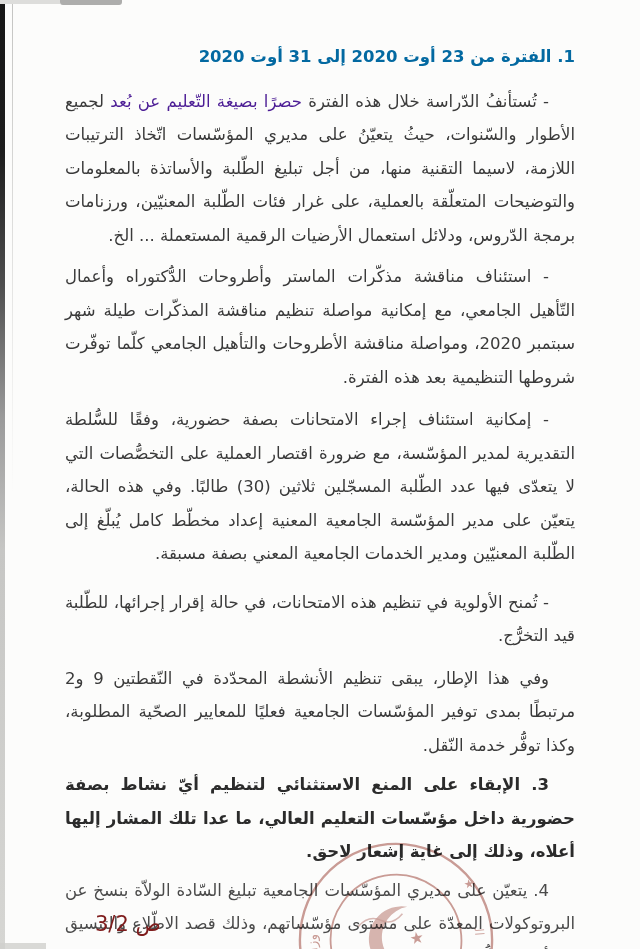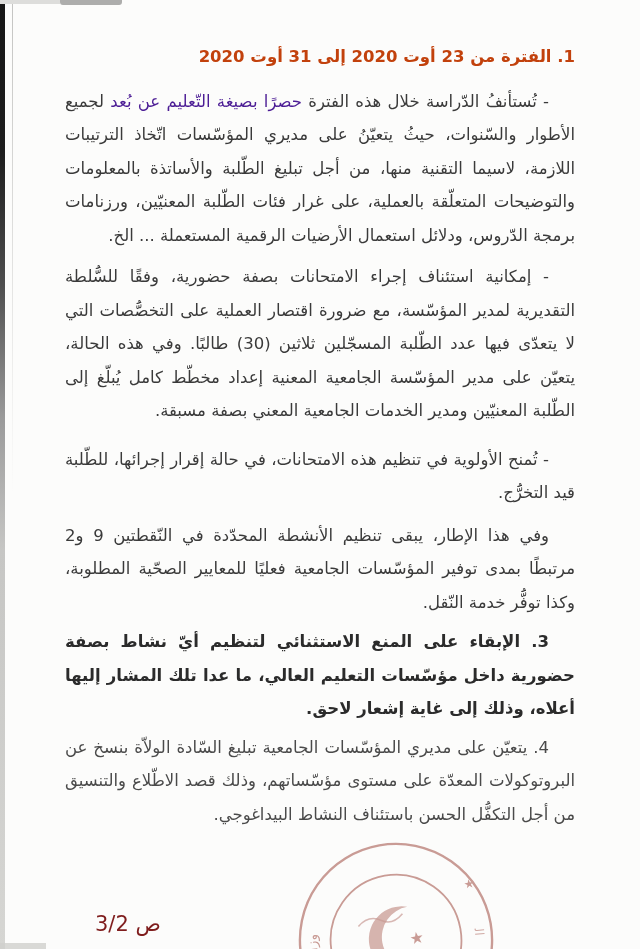--- a/index.html
+++ b/index.html
@@ -42,21 +42,21 @@
     font-size:16.5px;
     line-height:33.5px;
   }
   .body-text p, .body-text h2{
     margin:0;
     text-align:justify;
     text-align-last:right;
   }
   .body-text p{text-indent:26px;}
   h2.doc-heading{
-    font-size:16.5px;font-weight:700;color:#c2410c;
+    font-size:16.5px;font-weight:700;color:#0369a1;
     text-align:right;text-align-last:right;text-indent:0;
   }
   #h1{margin-bottom:11px;}
   #p1{margin-bottom:8px;}
   #p2{margin-bottom:9px;}
   #h2{margin-bottom:4px;}
   #p3{margin-bottom:15px;}
   #p4{margin-bottom:9px;}
   #p5{margin-bottom:6px;}
   #p6{margin-bottom:5px;font-weight:700;color:#2b2b2b;}
@@ -85,20 +85,21 @@
   <div class="edge-top-light"></div>
   <div class="edge-top-mark"></div>
   <div class="edge-bottom-mark"></div>
 
   <main class="body-text">
 
     <h2 class="doc-heading" id="h1">1. الفترة من 23 أوت 2020 إلى 31 أوت 2020</h2>
 
     <p id="p1"><span>- تُستأنفُ الدّراسة خلال هذه الفترة </span><strong>حصرًا بصيغة التّعليم عن بُعد</strong><span> لجميع الأطوار والسّنوات، حيثُ يتعيّنُ على مديري المؤسّسات اتّخاذ الترتيبات اللازمة، لاسيما التقنية منها، من أجل تبليغ الطّلبة والأساتذة بالمعلومات والتوضيحات المتعلّقة بالعملية، على غرار فئات الطّلبة المعنيّين، ورزنامات برمجة الدّروس، ودلائل استعمال الأرضيات الرقمية المستعملة ... الخ.</span></p>
 
+    <p id="p2">- استئناف مناقشة مذكّرات الماستر وأطروحات الدُّكتوراه وأعمال التّأهيل الجامعي، مع إمكانية مواصلة تنظيم مناقشة المذكّرات طيلة شهر سبتمبر 2020، ومواصلة مناقشة الأطروحات والتأهيل الجامعي كلّما توفّرت شروطها التنظيمية بعد هذه الفترة.</p>
 
 
     <p id="p3">- إمكانية استئناف إجراء الامتحانات بصفة حضورية، وفقًا للسُّلطة التقديرية لمدير المؤسّسة، مع ضرورة اقتصار العملية على التخصُّصات التي لا يتعدّى فيها عدد الطّلبة المسجّلين ثلاثين (30) طالبًا. وفي هذه الحالة، يتعيّن على مدير المؤسّسة الجامعية المعنية إعداد مخطّط كامل يُبلّغ إلى الطّلبة المعنيّين ومدير الخدمات الجامعية المعني بصفة مسبقة.</p>
 
     <p id="p4">- تُمنح الأولوية في تنظيم هذه الامتحانات، في حالة إقرار إجرائها، للطّلبة قيد التخرُّج.</p>
 
     <p id="p5">وفي هذا الإطار، يبقى تنظيم الأنشطة المحدّدة في النّقطتين 9 و2 مرتبطًا بمدى توفير المؤسّسات الجامعية فعليًا للمعايير الصحّية المطلوبة، وكذا توفُّر خدمة النّقل.</p>
 
     <p id="p6">3. الإبقاء على المنع الاستثنائي لتنظيم أيّ نشاط بصفة حضورية داخل مؤسّسات التعليم العالي، ما عدا تلك المشار إليها أعلاه، وذلك إلى غاية إشعار لاحق.</p>
 

